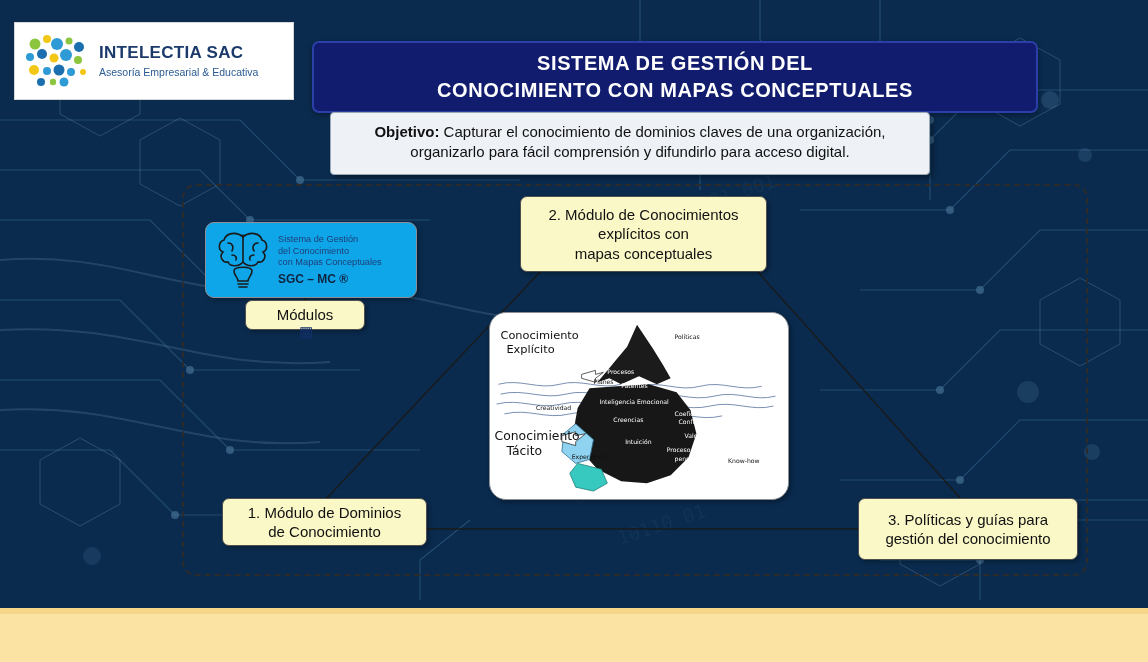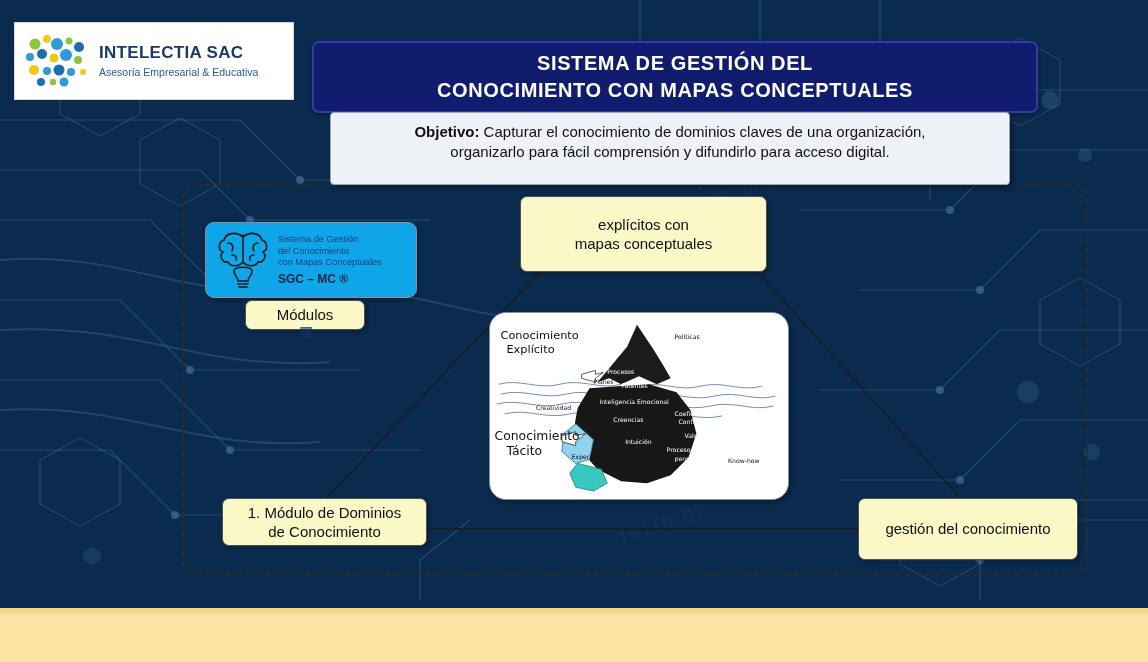--- a/index.html
+++ b/index.html
@@ -109,22 +109,22 @@
     letter-spacing: .6px;
     line-height: 1.35;
     text-align: center;
   }
 
   
   .objective {
     position: absolute;
     left: 330px;
     top: 112px;
-    width: 680px;
-    padding: 9px 14px 21px;
+    width: 600px;
+    padding: 9px 14px 11px;
     box-sizing: border-box;
     background: #eef2f7;
     border: 1px solid #9aa7b4;
     border-radius: 4px;
     box-shadow: 3px 3px 5px rgba(0,0,0,.35);
     text-align: center;
     font-size: 15px;
     color: #111111;
     line-height: 1.35;
   }
@@ -399,34 +399,36 @@
     </div>
   </div>
 
   <div class="ynode" id="node-modulos">
     <span>Módulos</span>
   </div>
   <div class="mini-glyph">▦</div>
 
   <div class="ynode" id="node-2">
     <div>
+      <div>2. Módulo de Conocimientos</div>
       <div>explícitos con</div>
       <div>mapas conceptuales</div>
     </div>
   </div>
 
   <div class="ynode" id="node-1">
     <div>
       <div>1. Módulo de Dominios</div>
       <div>de Conocimiento</div>
     </div>
   </div>
 
   <div class="ynode" id="node-3">
     <div>
+      <div>3. Políticas y guías para</div>
       <div>gestión del conocimiento</div>
     </div>
   </div>
 
   <div class="iceberg">
     <svg viewBox="0 0 300 188" width="298" height="186">
 
       <g stroke="#2c4d86" stroke-width="0.8" fill="none" opacity=".8">
         <path d="M8 72 C30 66 48 78 70 72 C92 66 110 78 132 72"></path>
         <path d="M150 74 C172 68 190 80 212 74 C234 68 252 80 274 74"></path>

